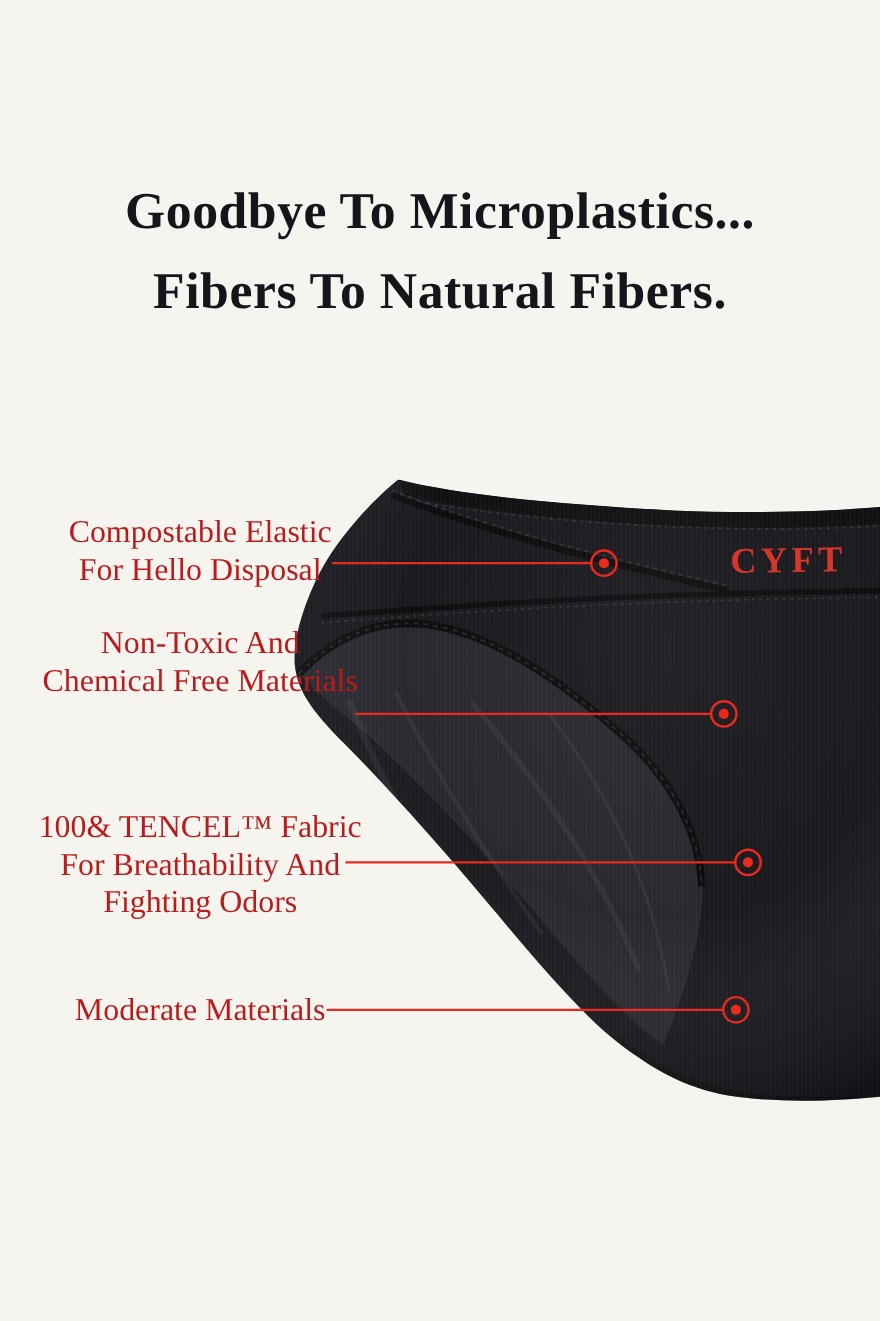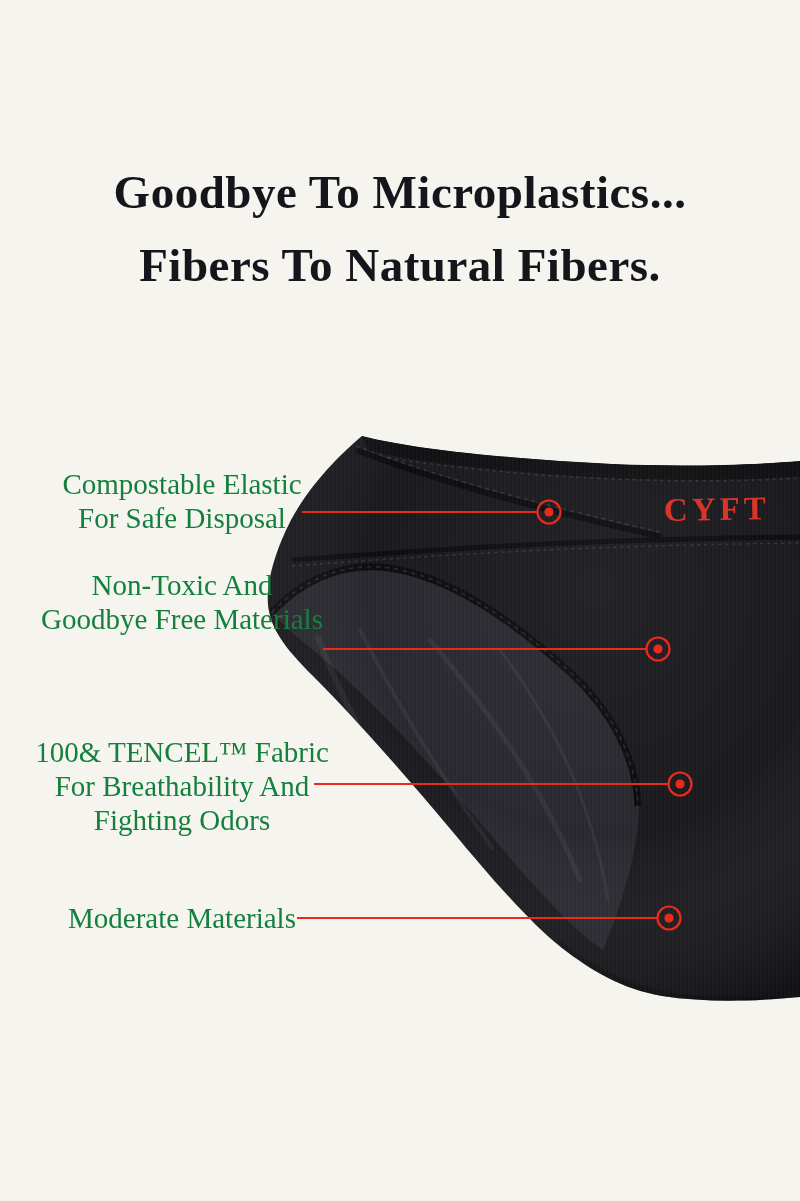--- a/index.html
+++ b/index.html
@@ -25,21 +25,21 @@
     text-align:center;
     color:var(--ink);
     font-size:47px;line-height:73px;font-weight:600;
     letter-spacing:.5px;
   }
   .headline span{display:block;}
   .product-svg{position:absolute;inset:0;width:800px;height:1201px;}
   .callout{
     position:absolute;left:0;width:340px;
     text-align:center;
-    color:#15803d;
+    color:#b91c1c;
     font-size:29px;line-height:34px;font-weight:400;padding-left:24px;
   }
   .callout span{display:block;}
   .c1{top:467px;}
   .c2{top:568px;}
   .c3{top:735px;}
   .c4{top:901px;}
   
   .g-base{fill:#15151a;}
   .g-sheer{fill:#25242b;}
@@ -151,25 +151,25 @@
       <g>
         <line class="red-line" x1="297" y1="918" x2="657.5" y2="918"></line>
         <circle class="red-ring" cx="669" cy="918" r="11.5"></circle>
         <circle class="red-dot" cx="669" cy="918" r="4.6"></circle>
       </g>
     </g>
   </svg>
 
   <div class="callout c1">
     <span>Compostable Elastic</span>
-    <span>For Safe Disposal</span>
+    <span>For Hello Disposal</span>
   </div>
   <div class="callout c2">
     <span>Non-Toxic And</span>
-    <span>Goodbye Free Materials</span>
+    <span>Chemical Free Materials</span>
   </div>
   <div class="callout c3">
     <span>100&amp; TENCEL™ Fabric</span>
     <span>For Breathability And</span>
     <span>Fighting Odors</span>
   </div>
   <div class="callout c4">
     <span>Moderate Materials</span>
   </div>
 

